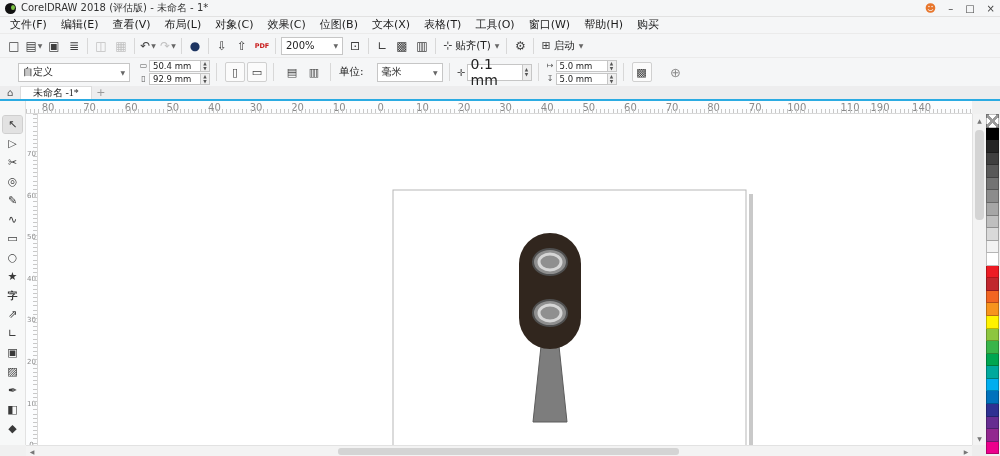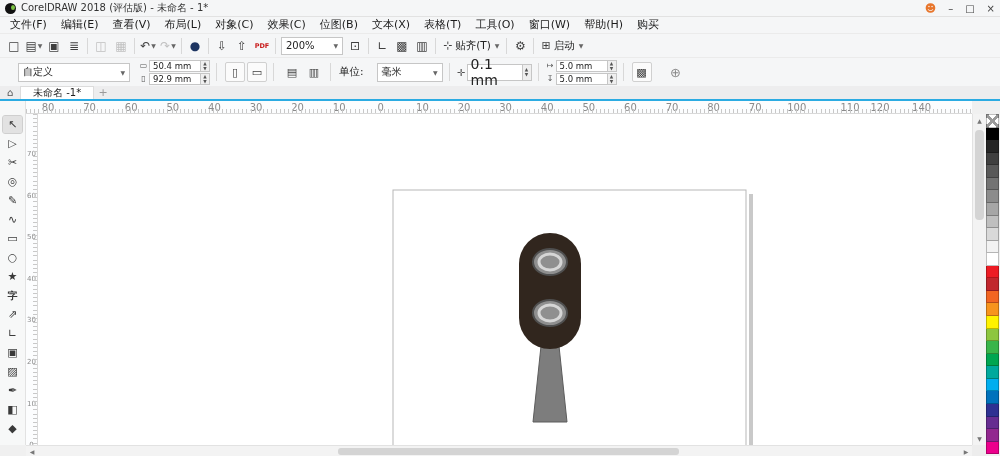--- a/index.html
+++ b/index.html
@@ -46,21 +46,21 @@
   .spin.h12 { height:12px; } .spin.h17 { height:17px; }
   .spin span { font-size:4.5px; line-height:5px; }
   .pb-btn { width:20px; height:20px; margin-left:2px; display:flex; align-items:center; justify-content:center; font-size:11px; color:#3f3f3f; border-radius:2px; }
   .pb-btn.framed { border:1px solid #d0d0d0; background:#fbfbfb; }
   .pb-sep { width:1px; height:18px; background:#d8d8d8; margin:0 6px; flex:0 0 auto; }
   .pb-label { font-size:10.5px; color:#222; margin-left:2px; white-space:nowrap; }
 
   
   .tabbar { height:15px; background:#ededee; display:flex; align-items:stretch; border-bottom:2px solid #2babe2; }
   .home-btn { width:20px; display:flex; align-items:center; justify-content:center; font-size:10px; color:#555; }
-  .doc-tab { background:#fff; border:1px solid #dcdcdc; border-bottom:none; padding:0 12px; display:flex; align-items:center; font-size:10px; color:#222; }
+  .doc-tab { background:#fff; border:1px solid #dcdcdc; border-bottom:none; padding:0 12px; display:flex; align-items:center; font-size:10px; color:#222;font-family:Liberation Serif, serif; }
   .newtab-btn { width:18px; display:flex; align-items:center; justify-content:center; color:#9a9a9a; font-size:11px; }
 
   
   #content { position:absolute; top:101px; left:0; right:0; bottom:0; background:#f0f0f0; }
 
   #toolbox { position:absolute; left:0; top:0; width:26px; bottom:11px; background:#f7f8f8; border-right:1px solid #e2e2e2; display:flex; flex-direction:column; align-items:center; padding-top:15px; gap:2px; }
   .tool { width:19px; height:17px; display:flex; align-items:center; justify-content:center; font-size:11px; color:#3a3a3a; border-radius:2px; }
   .tool.active { background:#e2e2e2; outline:1px solid #cfcfcf; }
   .tool .cjk { font-size:10px; font-weight:bold; }
 
@@ -366,21 +366,21 @@
       <span class="hr-num" style="left: 438px;">20</span>
       <span class="hr-num" style="left: 479.6px;">30</span>
       <span class="hr-num" style="left: 521.2px;">40</span>
       <span class="hr-num" style="left: 562.8px;">50</span>
       <span class="hr-num" style="left: 604.4px;">60</span>
       <span class="hr-num" style="left: 646px;">70</span>
       <span class="hr-num" style="left: 687.6px;">80</span>
       <span class="hr-num" style="left: 729.2px;">70</span>
       <span class="hr-num" style="left: 770.8px;">100</span>
       <span class="hr-num" style="left: 824px;">110</span>
-      <span class="hr-num" style="left: 854px;">120</span>
+      <span class="hr-num" style="left: 854px;">190</span>
       <span class="hr-num" style="left: 895.6px;">140</span>
     </div>
   <div id="vruler">
       <span class="vr-num" style="top: 40px;">70</span>
       <span class="vr-num" style="top: 81.6px;">60</span>
       <span class="vr-num" style="top: 123.2px;">50</span>
       <span class="vr-num" style="top: 164.8px;">40</span>
       <span class="vr-num" style="top: 206.4px;">30</span>
       <span class="vr-num" style="top: 248px;">20</span>
       <span class="vr-num" style="top: 289.6px;">10</span>

